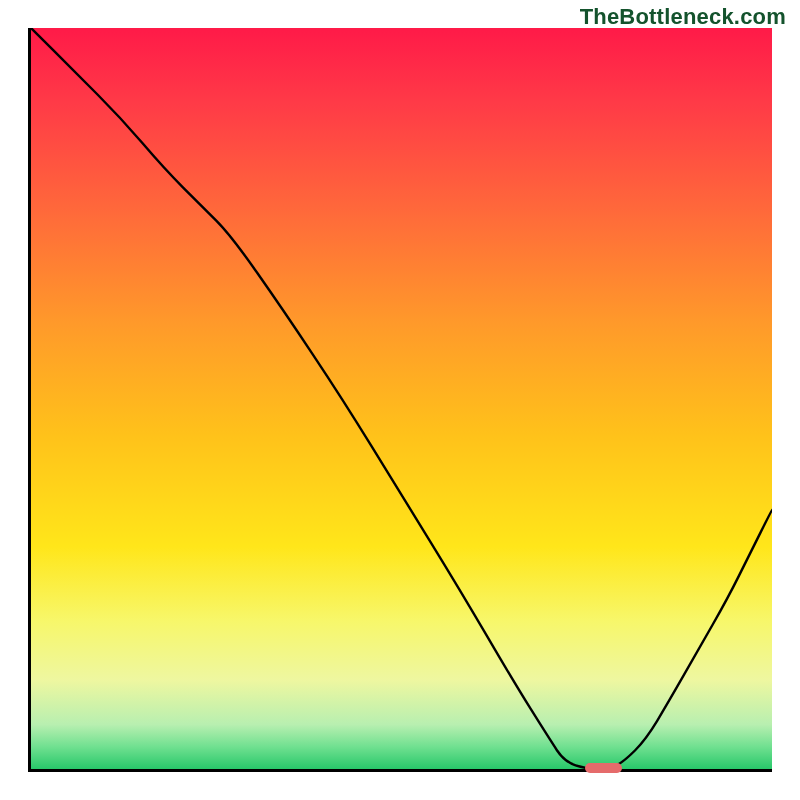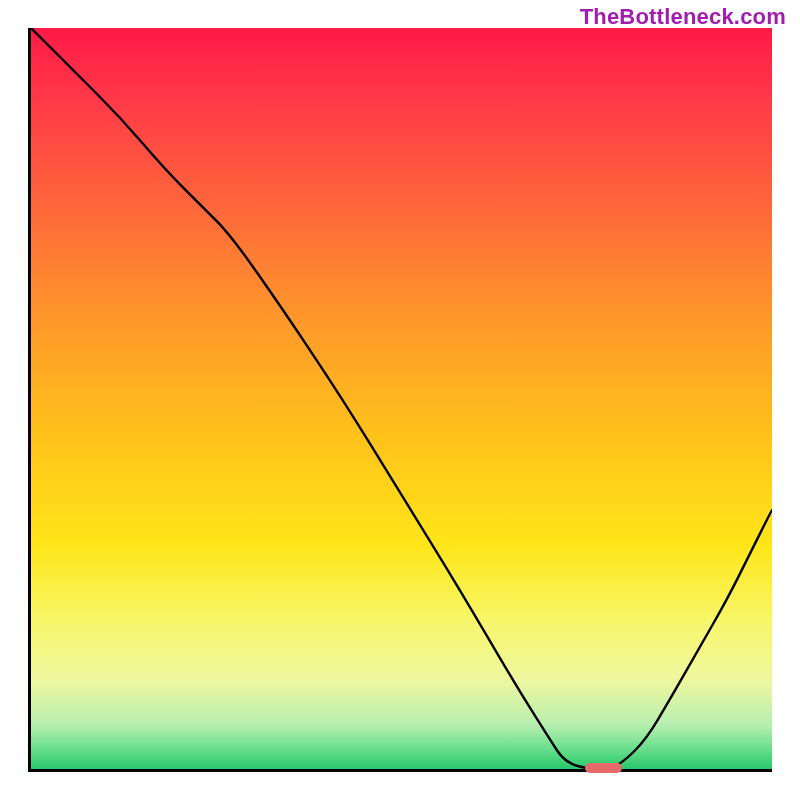--- a/index.html
+++ b/index.html
@@ -10,21 +10,21 @@
     font-family: Arial, Helvetica, sans-serif;
     position: relative;
     overflow: hidden;
   }
   .watermark {
     position: absolute;
     top: 4px;
     right: 14px;
     font-size: 22px;
     font-weight: 600;
-    color: #a21caf;
+    color: #14532d;
     letter-spacing: 0.2px;
   }
   .plot-frame {
     position: absolute;
     left: 28px;
     top: 28px;
     width: 744px;
     height: 744px;
     border-left: 3px solid #000;
     border-bottom: 3px solid #000;

